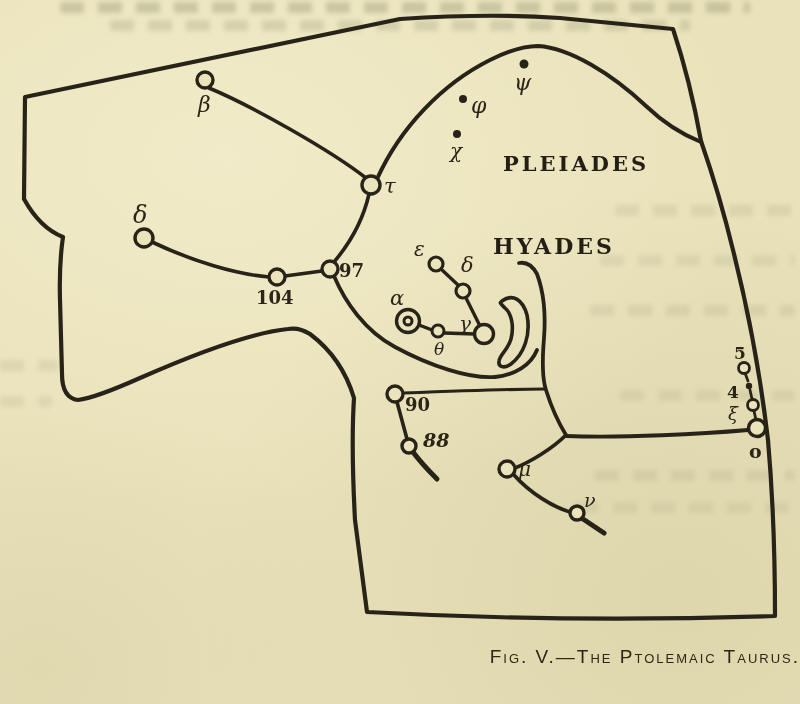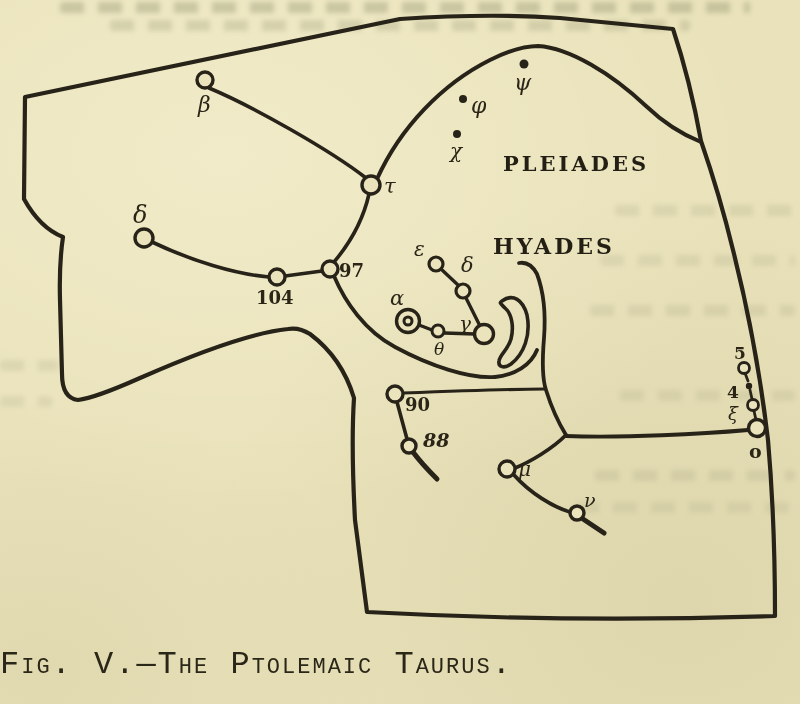--- a/index.html
+++ b/index.html
@@ -13,23 +13,23 @@
     font-family:"DejaVu Serif", serif;
   }
   svg{position:absolute;left:0;top:0;}
   .ink-line{fill:none;stroke:#282318;stroke-linecap:round;stroke-linejoin:round;}
   .star{fill:#eae3bc;stroke:#282318;}
   .dot{fill:#282318;stroke:none;}
   .greek{font-family:"DejaVu Serif",serif;font-style:italic;fill:#2a2517;}
   .num{font-family:"DejaVu Serif",serif;font-weight:bold;fill:#2a2517;}
   .region{font-family:"DejaVu Serif",serif;font-weight:bold;letter-spacing:3px;fill:#231f14;}
   .caption{
-    position:absolute;left:0;right:0;top:646px;text-align:left;
-    font-family:Liberation Mono, monospace;font-variant:small-caps;
-    font-size:32px;letter-spacing:2px;color:#2b2718;
+    position:absolute;left:0;right:0;top:646px;text-align:right;
+    font-family:Liberation Sans, sans-serif;font-variant:small-caps;
+    font-size:19px;letter-spacing:2px;color:#2b2718;
   }
   .ghost{position:absolute;height:11px;border-radius:3px;filter:blur(2.5px);
     background:repeating-linear-gradient(90deg, rgba(110,115,80,0.55) 0 24px, rgba(110,115,80,0) 24px 38px);}
 </style>
 </head>
 <body>
 
 <div class="ghost" style="left:60px;top:2px;width:690px;opacity:.5;"></div>
 <div class="ghost" style="left:110px;top:20px;width:580px;opacity:.35;"></div>
 <div class="ghost" style="left:615px;top:205px;width:180px;opacity:.22;"></div>

